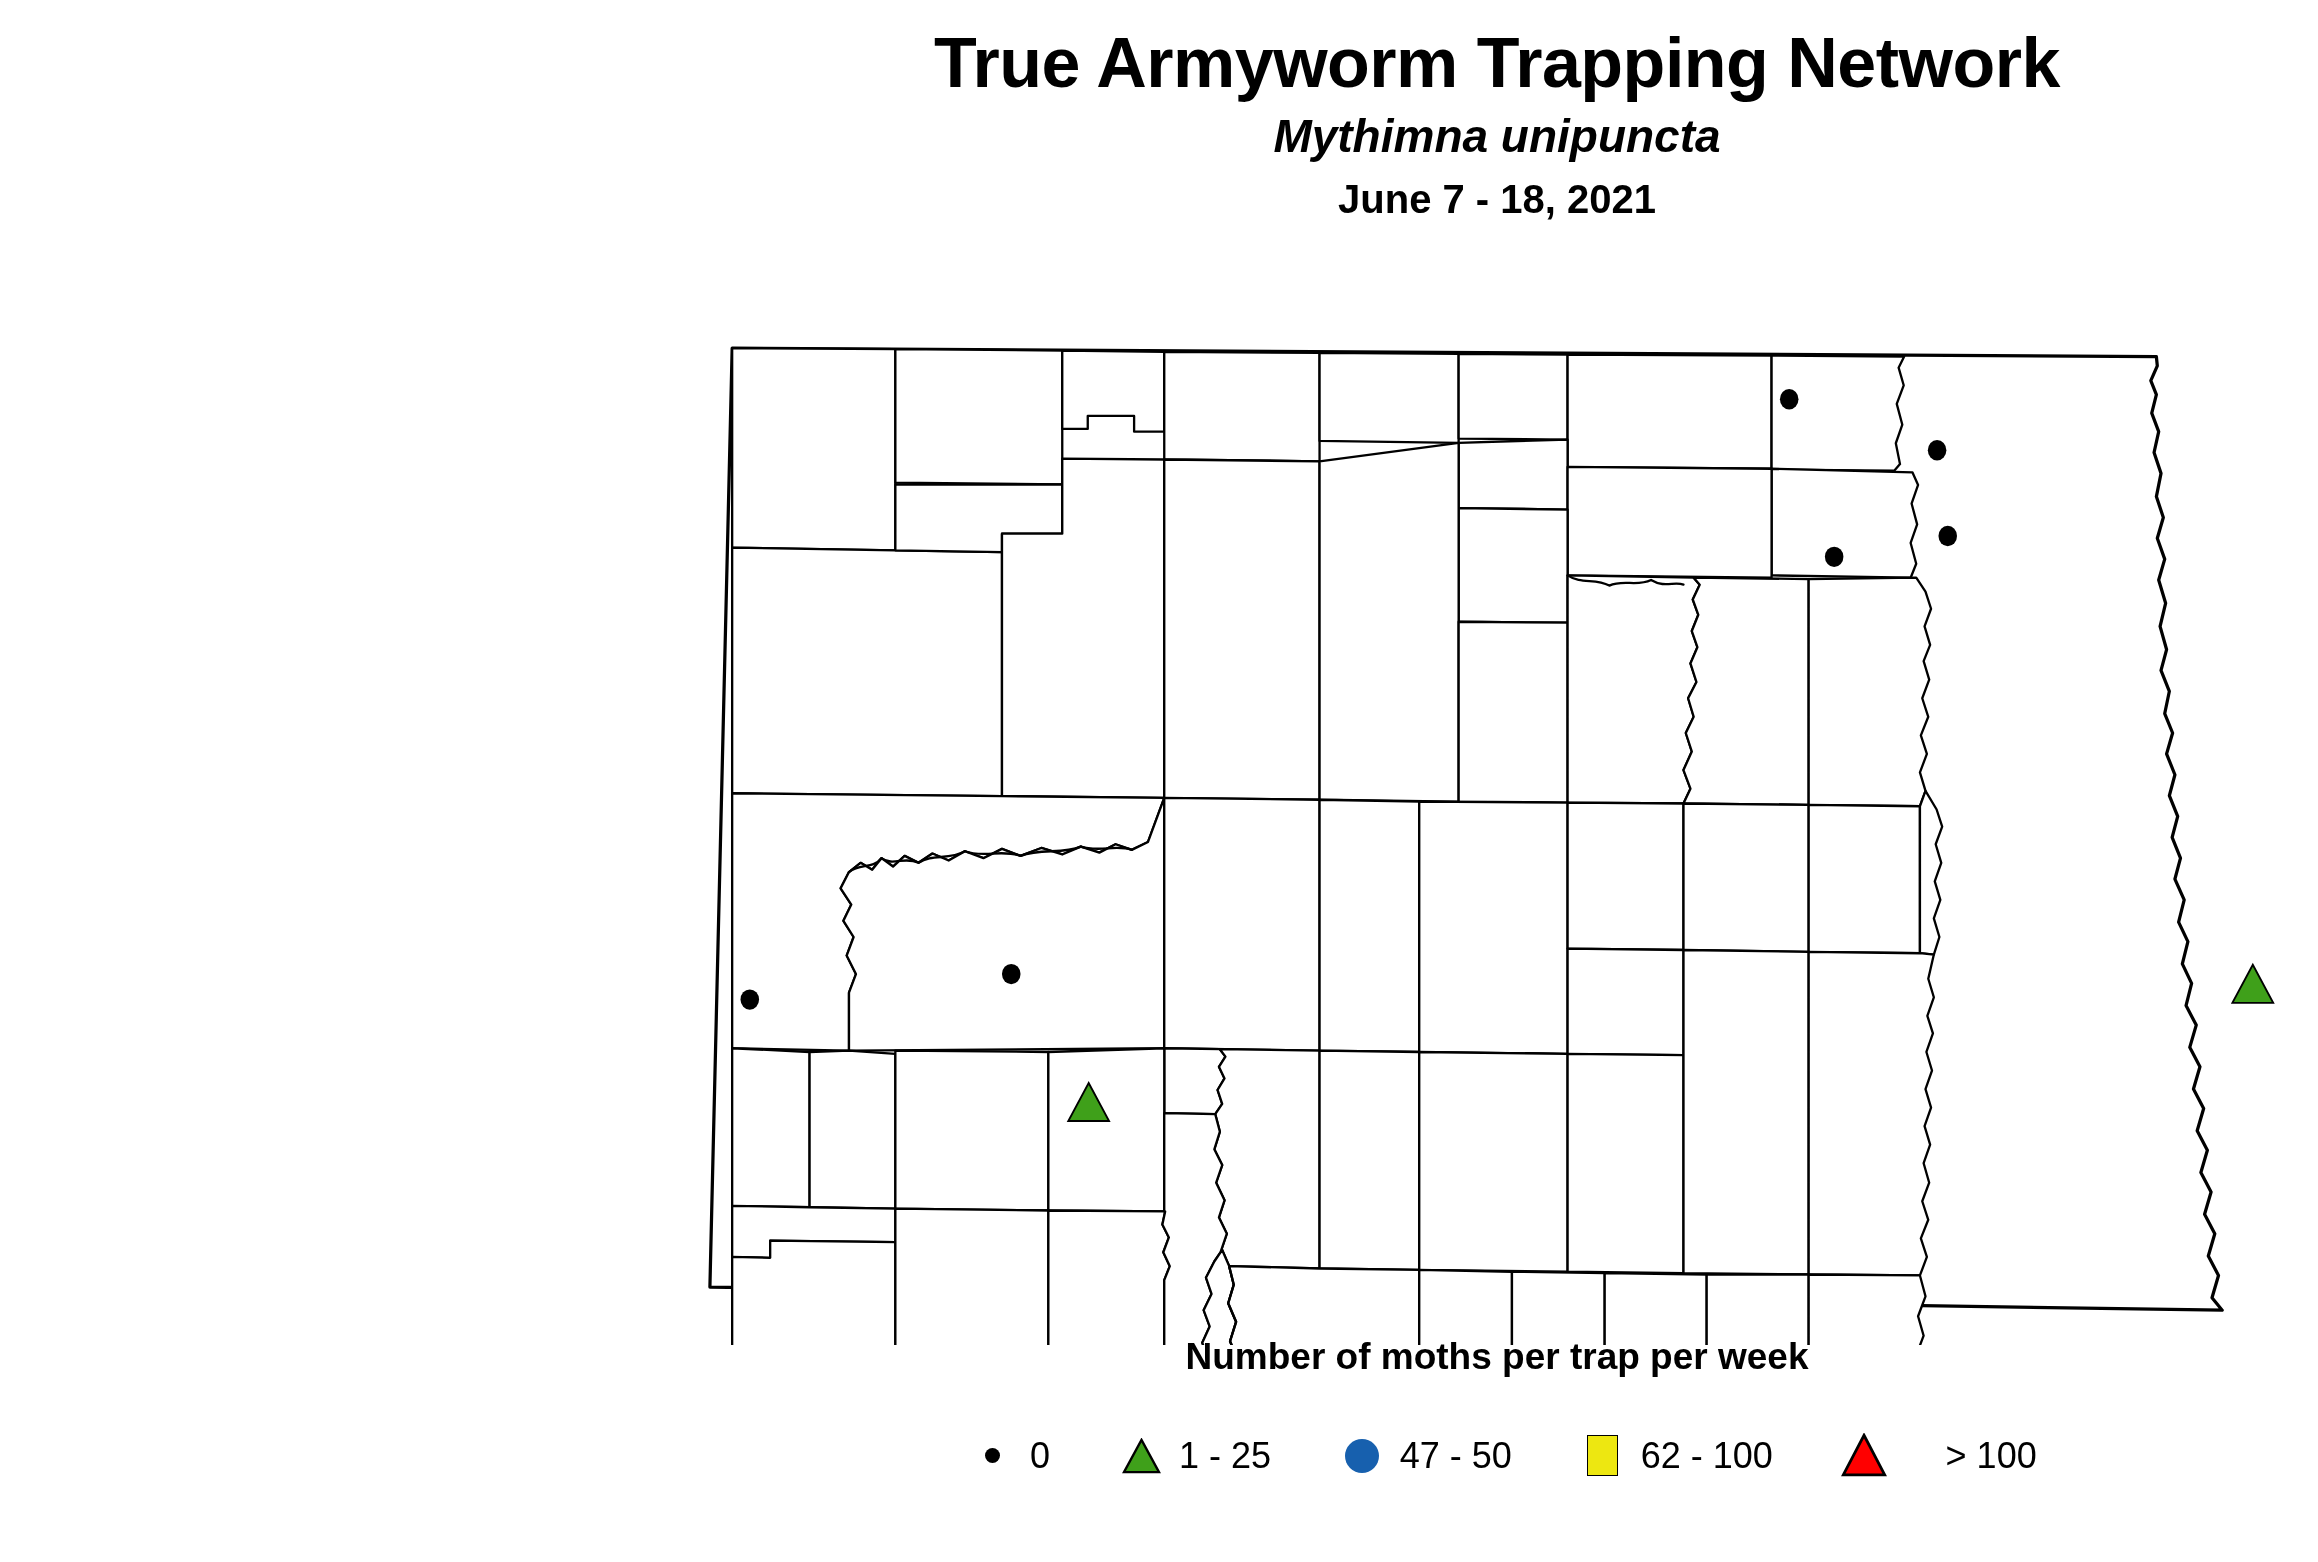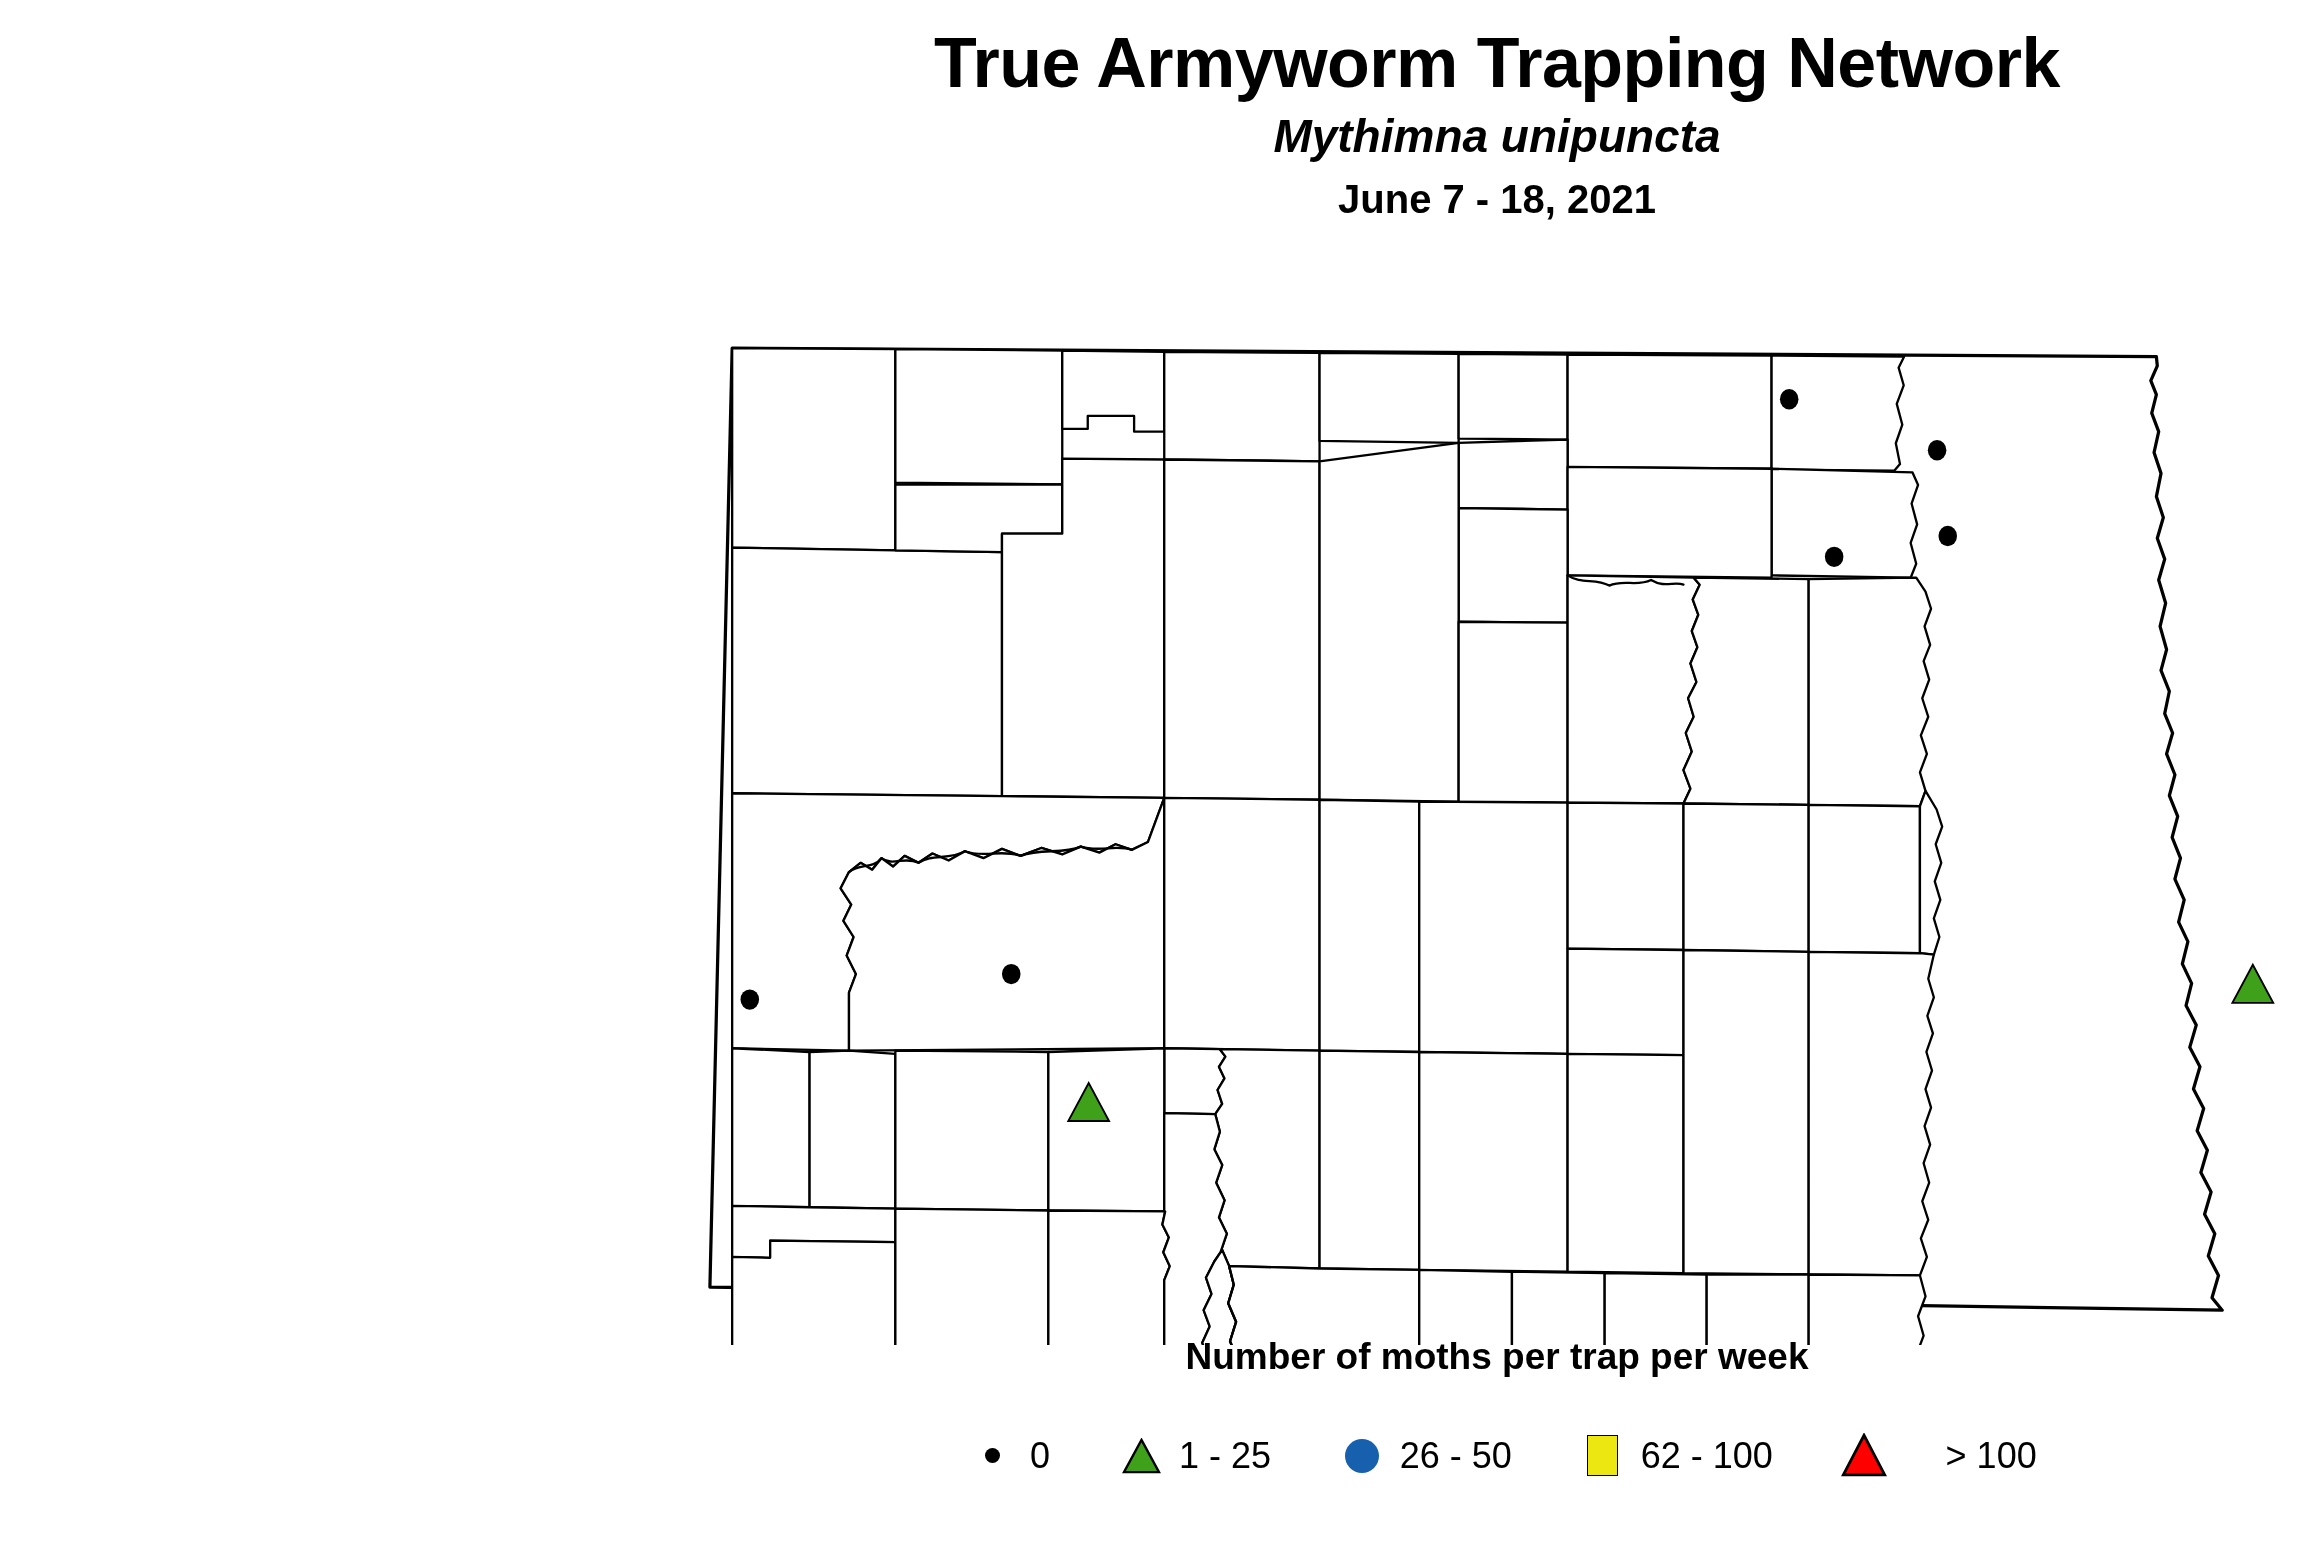--- a/index.html
+++ b/index.html
@@ -178,21 +178,21 @@
           <polygon points="42,4 80,74 4,74" fill="#3FA01A" stroke="#000" stroke-width="5"></polygon>
         </svg>
       </span>
       <span class="legend-label">1 - 25</span>
     </div>
 
     <div class="legend-item">
       <span class="legend-sym">
         <span class="sym-circle"></span>
       </span>
-      <span class="legend-label">26 - 50</span>
+      <span class="legend-label">47 - 50</span>
     </div>
 
     <div class="legend-item">
       <span class="legend-sym">
         <span class="sym-square"></span>
       </span>
       <span class="legend-label">62 - 100</span>
     </div>
 
     <div class="legend-item">

